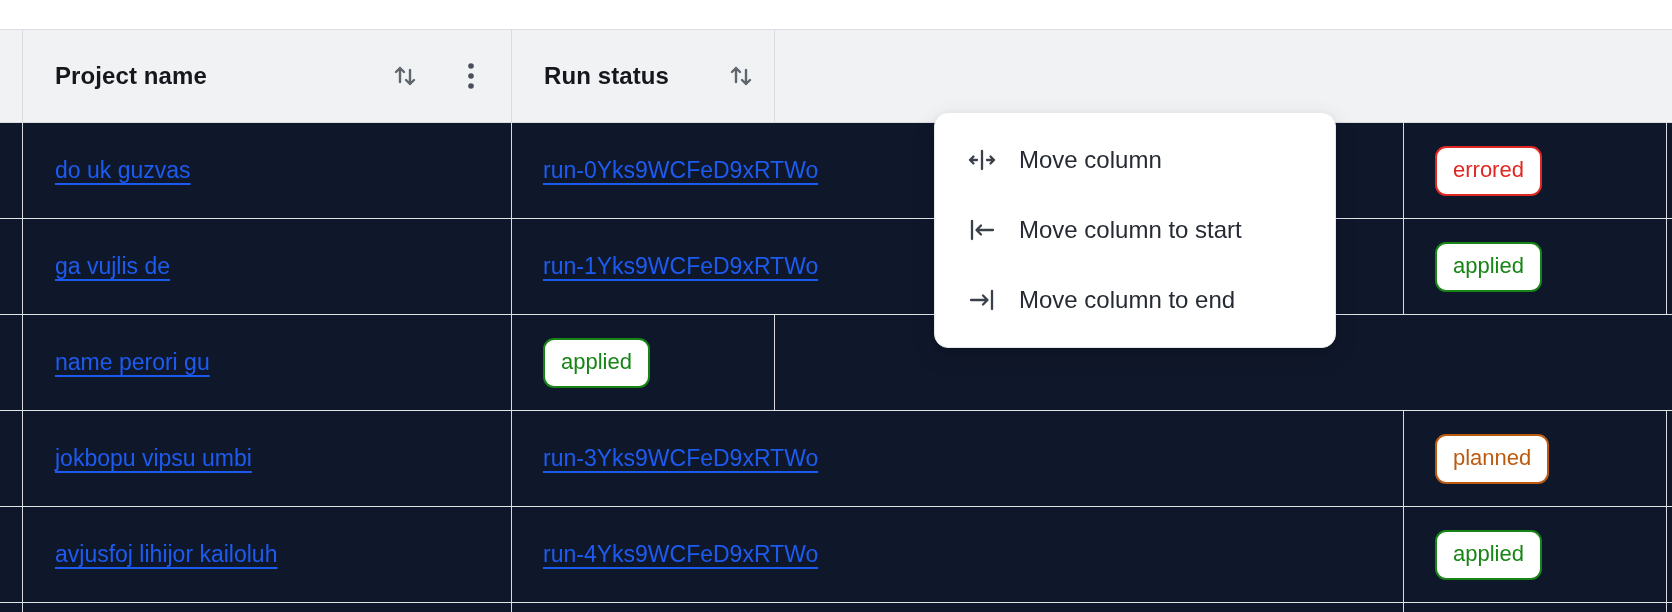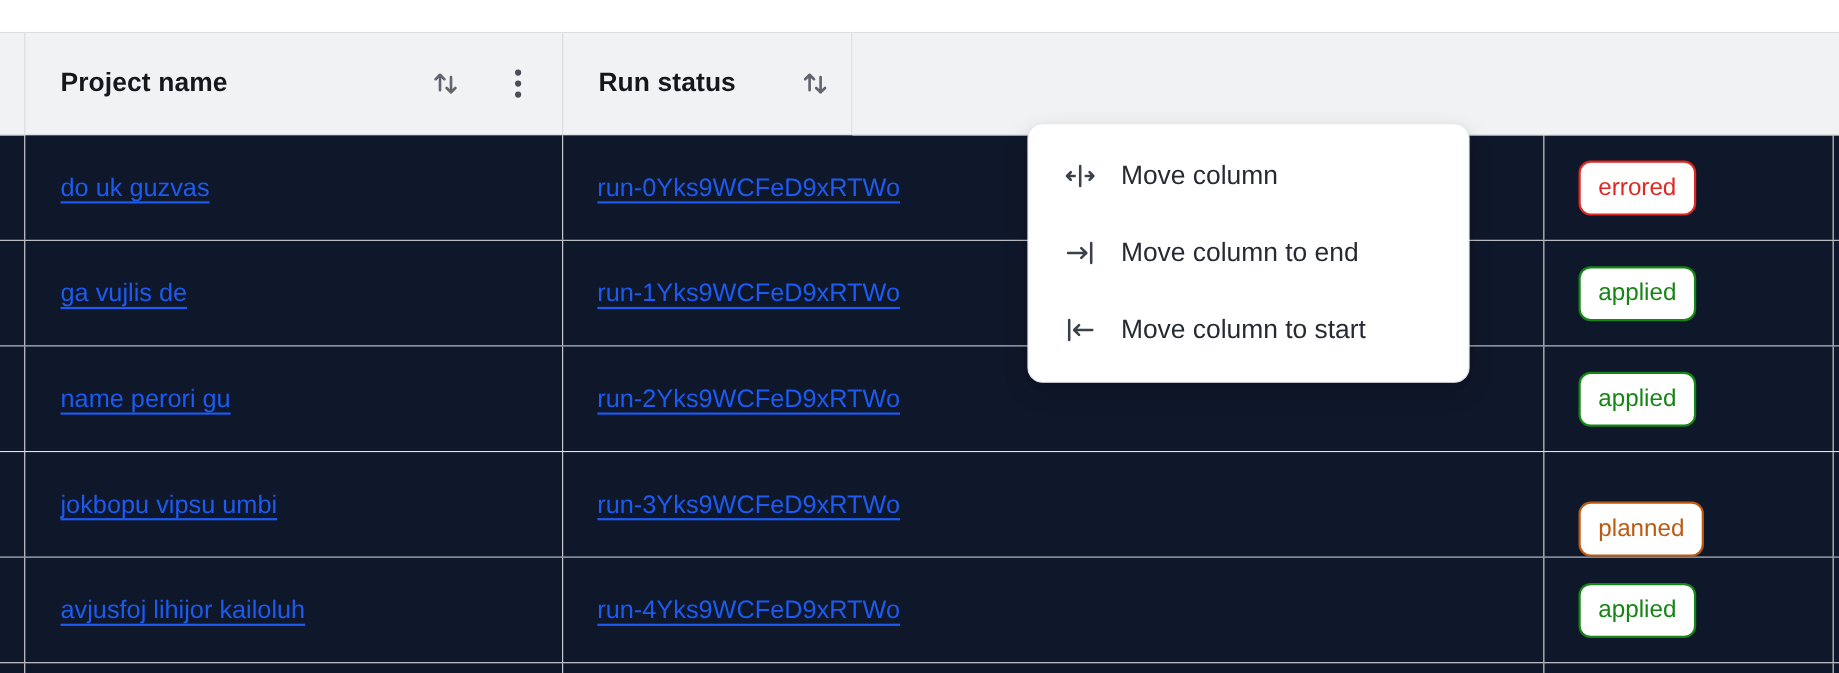--- a/index.html
+++ b/index.html
@@ -118,38 +118,35 @@
       <span class="badge" style="color: rgb(22, 133, 22);">applied</span>
     </div>
     <div class="c4"></div>
   </div>
 
   <div class="tr row">
     <div class="c0"></div>
     <div class="c1 cell">
       <a class="lnk" href="#">name perori gu</a>
     </div>
-    <div class="c2 cell" style="padding-left:31px;">
-      <a class="lnk" href="#">run-2Yks9WCFeD9xRTWo</a>
-    </div>
     <div class="c3 cell" style="padding-left:31px;">
       <span class="badge" style="color: rgb(22, 133, 22);">applied</span>
     </div>
     <div class="c4"></div>
   </div>
 
   <div class="tr row">
     <div class="c0"></div>
     <div class="c1 cell">
       <a class="lnk" href="#">jokbopu vipsu umbi</a>
     </div>
     <div class="c2 cell" style="padding-left:31px;text-align:right;">
       <a class="lnk" href="#">run-3Yks9WCFeD9xRTWo</a>
     </div>
-    <div class="c3 cell" style="padding-left:31px;align-items:flex-end;">
+    <div class="c3 cell" style="padding-left:31px;">
       <span class="badge" style="color: rgb(188, 90, 16);">planned</span>
     </div>
     <div class="c4"></div>
   </div>
 
   <div class="tr row">
     <div class="c0"></div>
     <div class="c1 cell">
       <a class="lnk" href="#">avjusfoj lihijor kailoluh</a>
     </div>
@@ -176,27 +173,27 @@
     <div class="menu-item">
       <svg class="mi-ic" viewBox="0 0 30 30" fill="none" stroke="#3b414a" stroke-width="2.3" stroke-linecap="round" stroke-linejoin="round">
         <path d="M15 6 V24"></path>
         <path d="M10 15 H3 M6.5 11.5 L3 15 L6.5 18.5"></path>
         <path d="M20 15 H27 M23.5 11.5 L27 15 L23.5 18.5"></path>
       </svg>
       <span>Move column</span>
     </div>
     <div class="menu-item">
       <svg class="mi-ic" viewBox="0 0 30 30" fill="none" stroke="#3b414a" stroke-width="2.3" stroke-linecap="round" stroke-linejoin="round">
+        <path d="M5 6 V24"></path>
+        <path d="M26 15 H10 M14 10.5 L9.5 15 L14 19.5"></path>
+      </svg>
+      <span>Move column to start</span>
+    </div>
+    <div class="menu-item">
+      <svg class="mi-ic" viewBox="0 0 30 30" fill="none" stroke="#3b414a" stroke-width="2.3" stroke-linecap="round" stroke-linejoin="round">
         <path d="M25 6 V24"></path>
         <path d="M4 15 H20 M16 10.5 L20.5 15 L16 19.5"></path>
       </svg>
       <span>Move column to end</span>
-    </div>
-    <div class="menu-item">
-      <svg class="mi-ic" viewBox="0 0 30 30" fill="none" stroke="#3b414a" stroke-width="2.3" stroke-linecap="round" stroke-linejoin="round">
-        <path d="M5 6 V24"></path>
-        <path d="M26 15 H10 M14 10.5 L9.5 15 L14 19.5"></path>
-      </svg>
-      <span>Move column to start</span>
     </div>
   </div>
 
 </div>
 
 </body></html>

